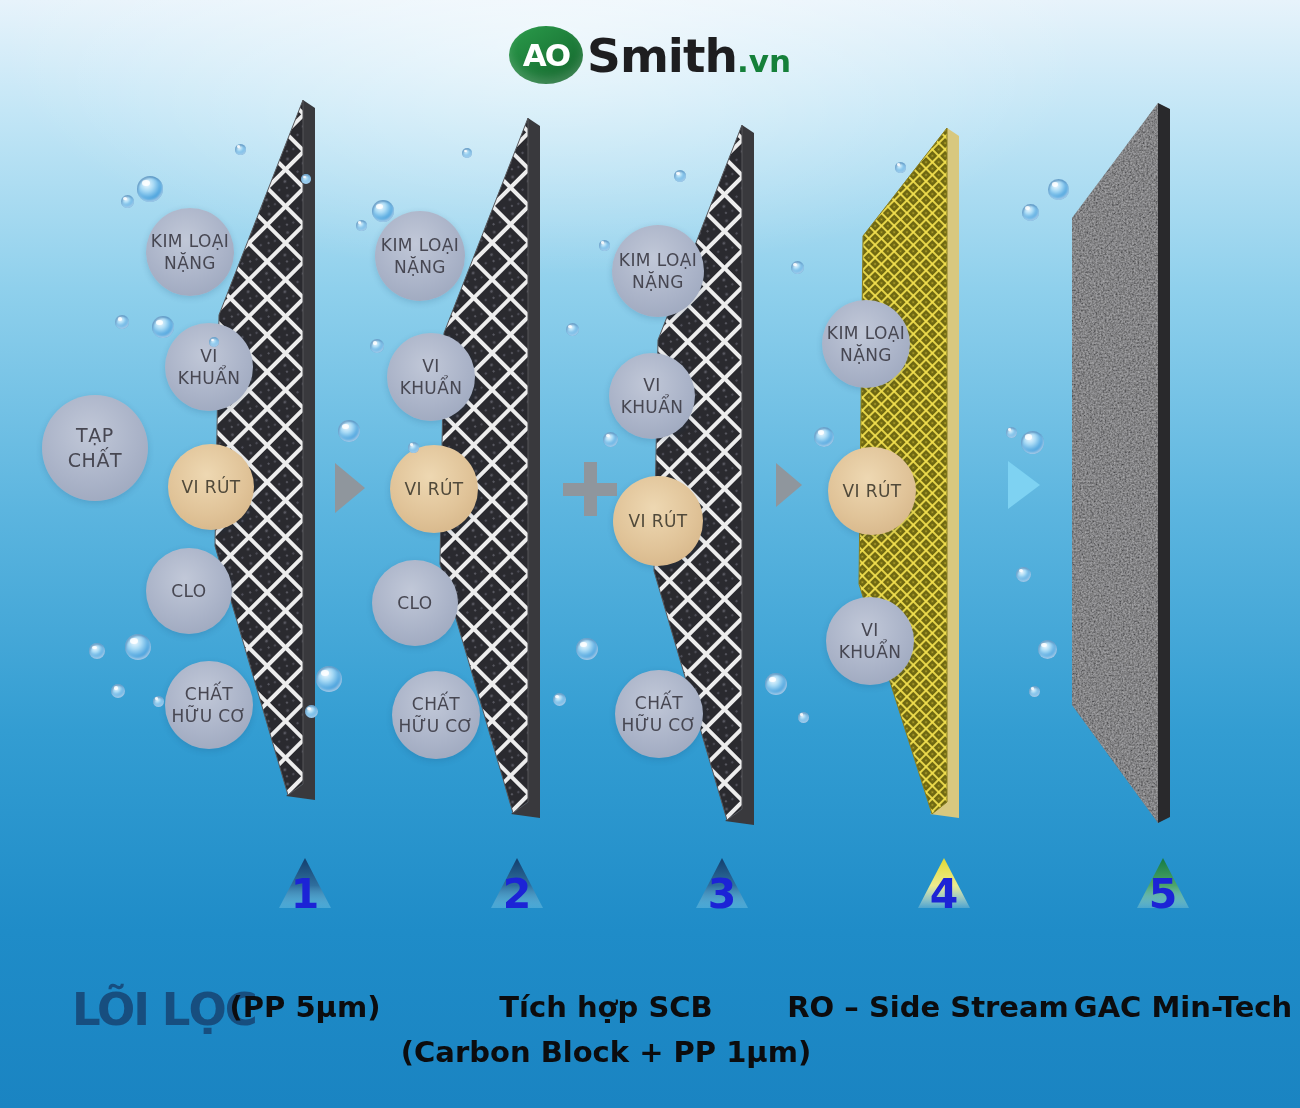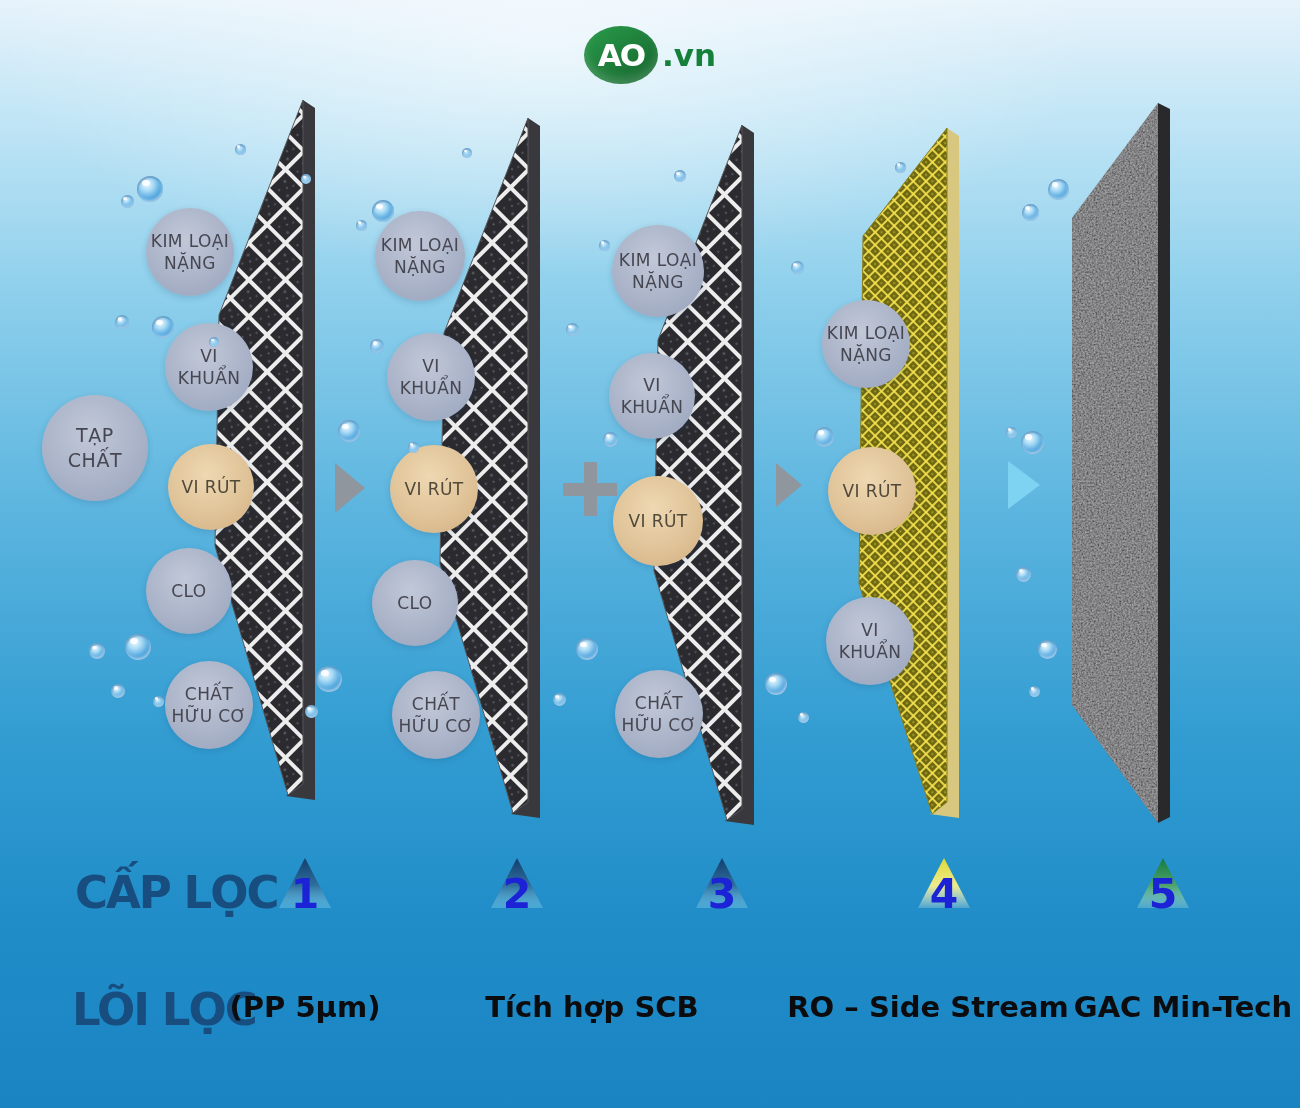--- a/index.html
+++ b/index.html
@@ -49,20 +49,21 @@
 </head>
 <body>
 
 <div id="canvas">
 
   <div class="logo">
     <div class="logo-ellipse">
       <span class="logo-ao">AO</span>
     </div>
     <div class="logo-text">
+      <span class="logo-smith">Smith</span>
       <span class="logo-vn">.vn</span>
     </div>
   </div>
 
   <svg class="panel" style="left:212px;top:96px" width="120" height="715">
     <defs>
       <pattern id="meshA" patternUnits="userSpaceOnUse" width="26" height="26" patternTransform="rotate(45)">
         <rect width="26" height="26" fill="#2a2a2f" stroke="#ededed" stroke-width="4"></rect>
         <circle cx="8" cy="9" r="1.4" fill="#595962"></circle>
           <circle cx="17" cy="6" r="1.2" fill="#4c4c55"></circle>
@@ -247,21 +248,20 @@
       <div class="drop" style="left: 894.5px; top: 161.5px; width: 11px; height: 11px;"></div>
       <div class="drop" style="left: 1021.5px; top: 203.5px; width: 17px; height: 17px;"></div>
       <div class="drop" style="left: 1047.5px; top: 178.5px; width: 21px; height: 21px;"></div>
       <div class="drop" style="left: 1020.5px; top: 430.5px; width: 23px; height: 23px;"></div>
       <div class="drop" style="left: 1005.5px; top: 426.5px; width: 11px; height: 11px;"></div>
       <div class="drop" style="left: 1015.5px; top: 566.5px; width: 15px; height: 15px;"></div>
       <div class="drop" style="left: 1037.5px; top: 639.5px; width: 19px; height: 19px;"></div>
       <div class="drop" style="left: 1028.5px; top: 685.5px; width: 11px; height: 11px;"></div>
     </div>
 
-  <div class="row-label" style="left:75px;top:866px">CẤP LỌC</div>
 
   <div class="stage-marker" style="left:277px;top:856px">
     <svg width="56" height="54">
         <defs>
           <linearGradient id="tgB1" x1="0" y1="0" x2="0" y2="1">
       <stop offset="0%" stop-color="#123e6d"></stop>
             <stop offset="55%" stop-color="#2f6f9e"></stop>
             <stop offset="100%" stop-color="#8ed4ec" stop-opacity=".35"></stop>
     </linearGradient>
         </defs>
@@ -320,22 +320,23 @@
         <polygon points="28,2 54,52 2,52" fill="url(#tgG)"></polygon>
       </svg>
     <span class="stage-num">5</span>
   </div>
 
   <div class="row-label" style="left:72px;top:983px">LÕI LỌC</div>
 
   <div class="core" style="left:305px;top:985px">
     <div>(PP 5µm)</div>
   </div>
-  <div class="core" style="left:592px;top:985px">
+  <div class="core" style="left:606px;top:985px">
     <div>Tích hợp SCB</div>
+    <div>(Carbon Block + PP 1µm)</div>
   </div>
   <div class="core" style="left:1183px;top:985px">
     <div>GAC Min-Tech</div>
   </div>
   <div class="core" style="left:928px;top:985px">
     <div>RO – Side Stream</div>
   </div>
 
 </div>
 

